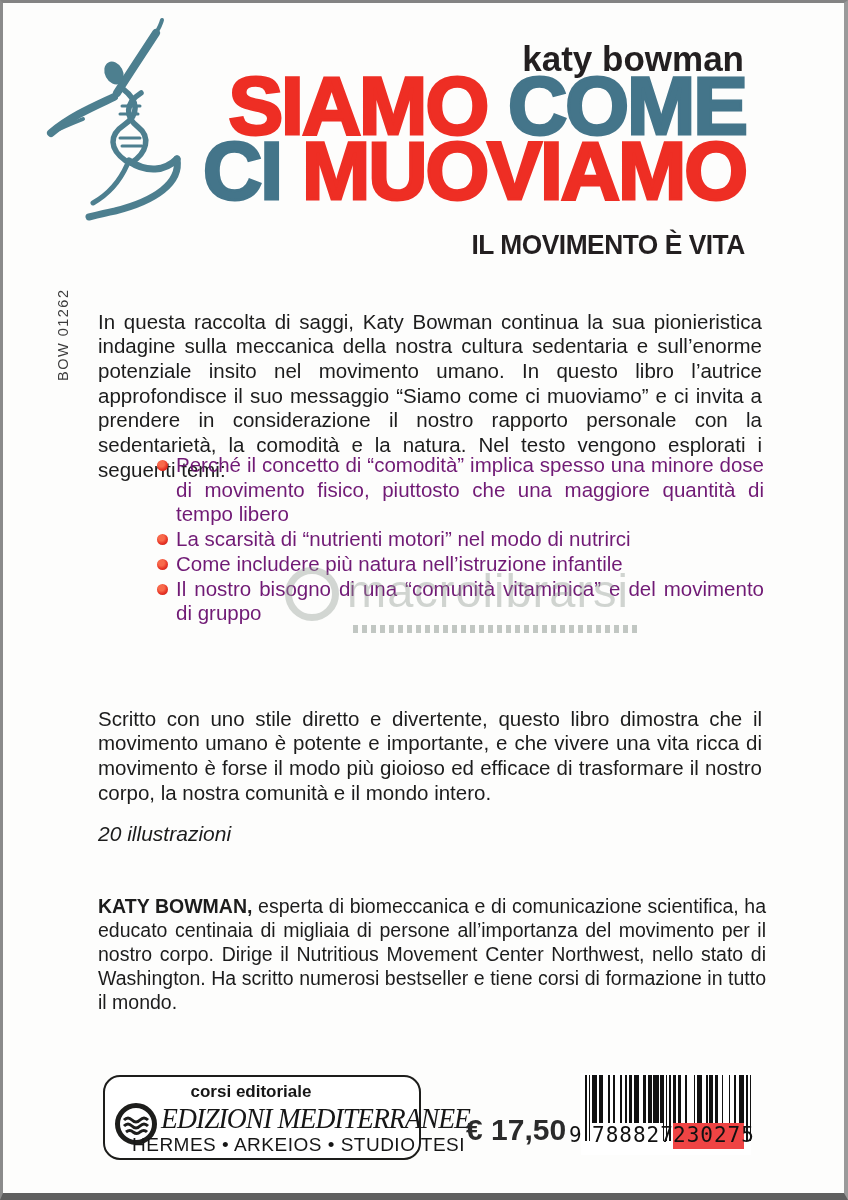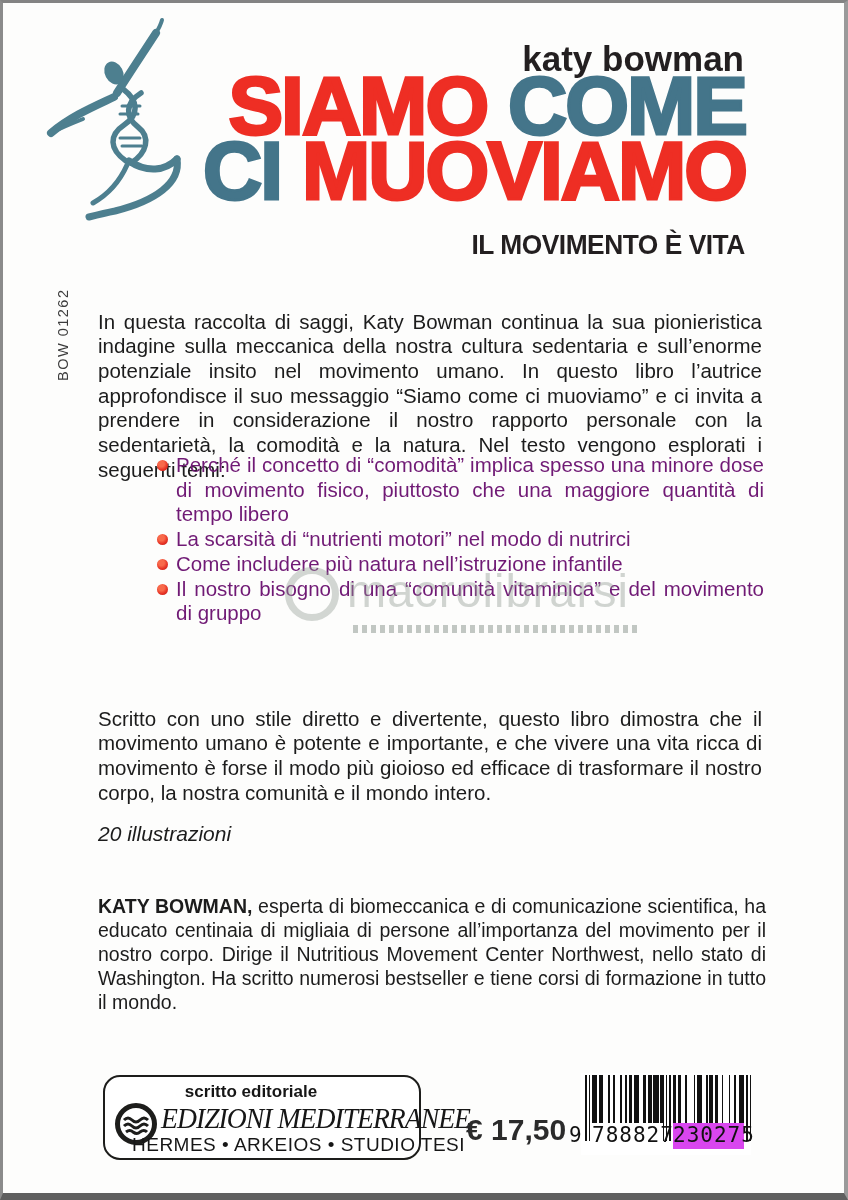--- a/index.html
+++ b/index.html
@@ -100,21 +100,21 @@
   .price{position:absolute;left:463px;top:1110px;font-size:30px;font-weight:bold;color:#2b2b2b;}
   
   .barcode{position:absolute;left:578px;top:1070px;width:170px;height:82px;background:#fff;}
   .bc-bars{position:absolute;left:4px;top:2px;height:66px;display:flex;}
   .bc-mod{width:1.75px;height:100%;}
   .bc-mod.on{background:#111;}
   .bc-digits{position:absolute;top:50px;height:26px;font-size:21px;color:#111;
              font-family:"DejaVu Sans Mono", monospace;letter-spacing:1px;}
   .bc-lead{left:-12px;background:transparent;}
   .bc-g1{left:11px;width:71px;background:#fff;text-align:center;}
-  .bc-g2{left:92px;width:71px;background:#d946ef;text-align:center;}
+  .bc-g2{left:92px;width:71px;background:#ef4444;text-align:center;}
 </style>
 </head>
 <body>
 
 <div class="page">
 
   <svg class="logo" viewBox="0 0 160 212" fill="none">
     <g stroke="#4d7f8f" stroke-linecap="round" fill="none">
 
       <path d="M8 120 C 28 103, 52 93, 71 84" stroke-width="8"></path>
@@ -167,21 +167,21 @@
     <span class="wm-strip"></span>
   </div>
 
   <p class="copy p-outro">Scritto con uno stile diretto e divertente, questo libro dimostra che il movimento umano è potente e importante, e che vivere una vita ricca di movimento è forse il modo più gioioso ed efficace di trasformare il nostro corpo, la nostra comunità e il mondo intero.</p>
 
   <p class="illus">20 illustrazioni</p>
 
   <p class="bio"><span class="lead">KATY BOWMAN,</span><span> esperta di biomeccanica e di comunicazione scientifica, ha educato centinaia di migliaia di persone all’importanza del movimento per il nostro corpo. Dirige il Nutritious Movement Center Northwest, nello stato di Washington. Ha scritto numerosi bestseller e tiene corsi di formazione in tutto il mondo.</span></p>
 
   <div class="pubbox">
-    <div class="pub-group">scritto editoriale</div>
+    <div class="pub-group">corsi editoriale</div>
     <svg class="pub-logo" viewBox="0 0 44 44" fill="none">
       <circle cx="22" cy="22" r="18.5" stroke="#1d1d1b" stroke-width="5"></circle>
       <path d="M10 18 q4 -4 8 0 q4 4 8 0 q4 -4 8 0" stroke="#1d1d1b" stroke-width="3"></path>
       <path d="M10 24 q4 -4 8 0 q4 4 8 0 q4 -4 8 0" stroke="#1d1d1b" stroke-width="3"></path>
       <path d="M12 30 q4 -3 7 0 q4 3 7 0 q4 -3 7 0" stroke="#1d1d1b" stroke-width="3"></path>
     </svg>
     <div class="pub-name">EDIZIONI MEDITERRANEE</div>
     <div class="pub-imprints">HERMES • ARKEIOS • STUDIO TESI</div>
   </div>
 

